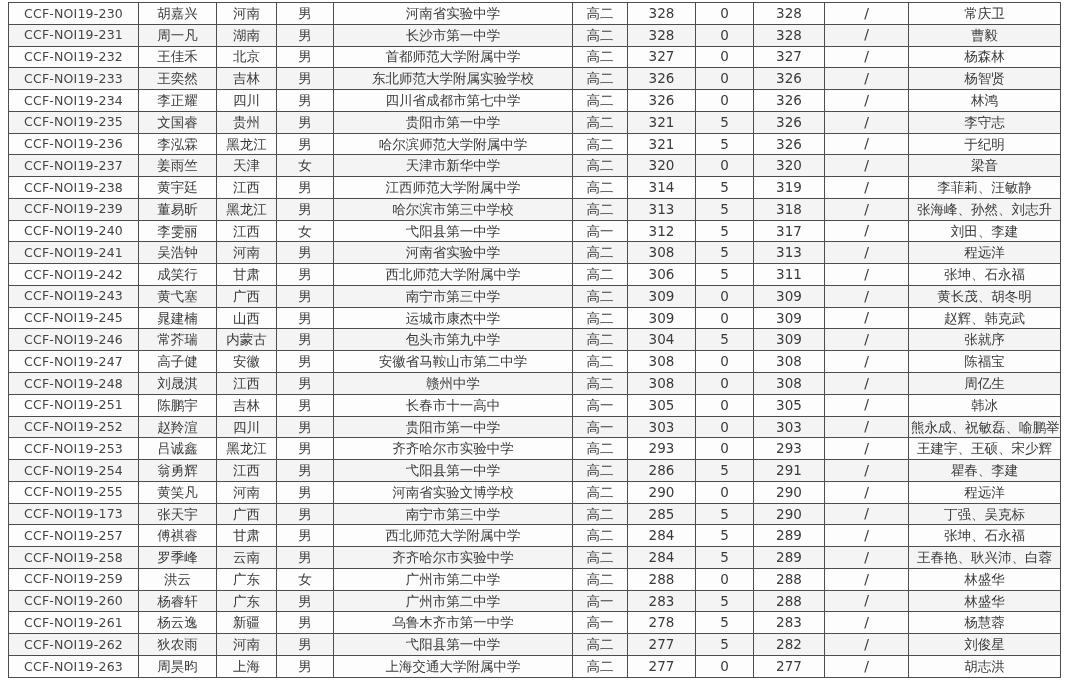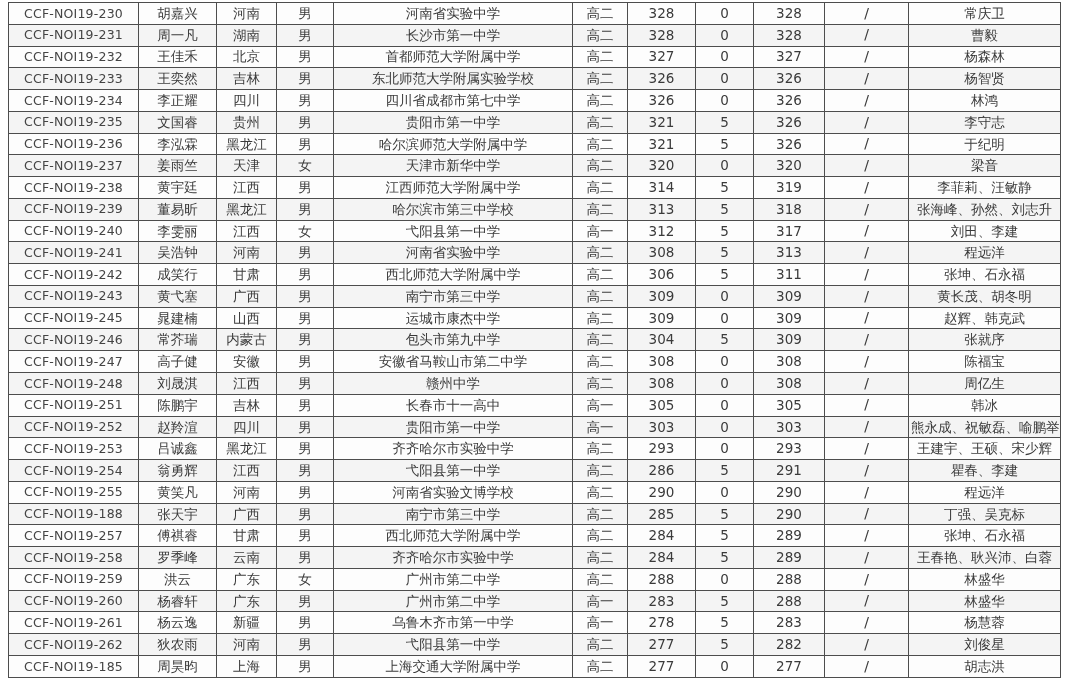--- a/index.html
+++ b/index.html
@@ -372,21 +372,21 @@
           <td data-name="cell-gender">男</td>
           <td data-name="cell-school">河南省实验文博学校</td>
           <td data-name="cell-grade">高二</td>
           <td data-name="cell-score">290</td>
           <td data-name="cell-bonus">0</td>
           <td data-name="cell-total">290</td>
           <td data-name="cell-slash">/</td>
           <td data-name="cell-teachers">程远洋</td>
         </tr>
         <tr data-name="table-row">
-          <td data-name="cell-contestant-id">CCF-NOI19-188</td>
+          <td data-name="cell-contestant-id">CCF-NOI19-173</td>
           <td data-name="cell-name">张天宇</td>
           <td data-name="cell-province">广西</td>
           <td data-name="cell-gender">男</td>
           <td data-name="cell-school">南宁市第三中学</td>
           <td data-name="cell-grade">高二</td>
           <td data-name="cell-score">285</td>
           <td data-name="cell-bonus">5</td>
           <td data-name="cell-total">290</td>
           <td data-name="cell-slash">/</td>
           <td data-name="cell-teachers">丁强、吴克标</td>
@@ -463,21 +463,21 @@
           <td data-name="cell-gender">男</td>
           <td data-name="cell-school">弋阳县第一中学</td>
           <td data-name="cell-grade">高二</td>
           <td data-name="cell-score">277</td>
           <td data-name="cell-bonus">5</td>
           <td data-name="cell-total">282</td>
           <td data-name="cell-slash">/</td>
           <td data-name="cell-teachers">刘俊星</td>
         </tr>
         <tr data-name="table-row">
-          <td data-name="cell-contestant-id">CCF-NOI19-185</td>
+          <td data-name="cell-contestant-id">CCF-NOI19-263</td>
           <td data-name="cell-name">周昊昀</td>
           <td data-name="cell-province">上海</td>
           <td data-name="cell-gender">男</td>
           <td data-name="cell-school">上海交通大学附属中学</td>
           <td data-name="cell-grade">高二</td>
           <td data-name="cell-score">277</td>
           <td data-name="cell-bonus">0</td>
           <td data-name="cell-total">277</td>
           <td data-name="cell-slash">/</td>
           <td data-name="cell-teachers">胡志洪</td>

